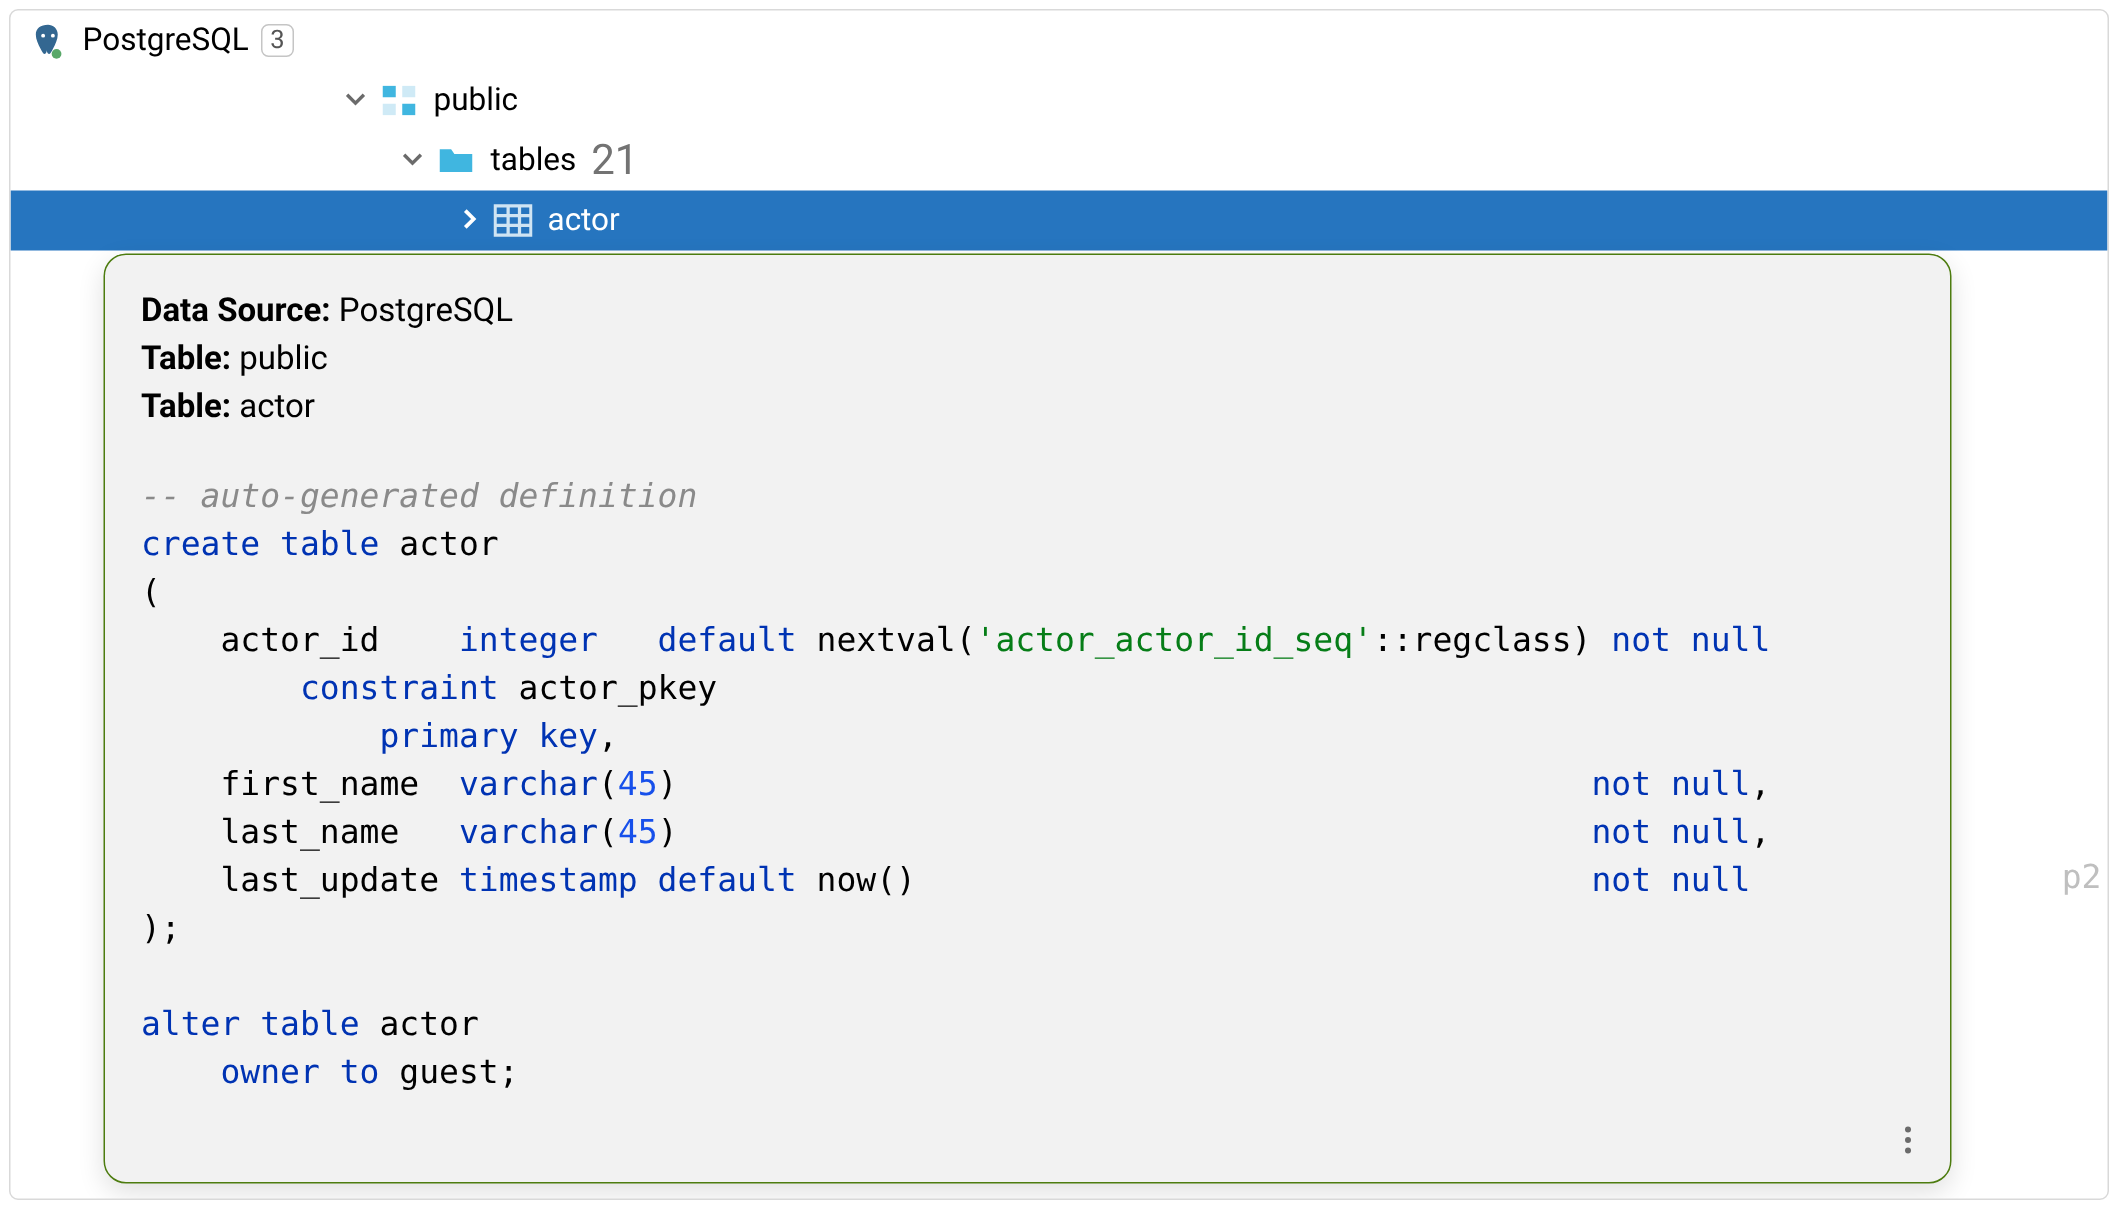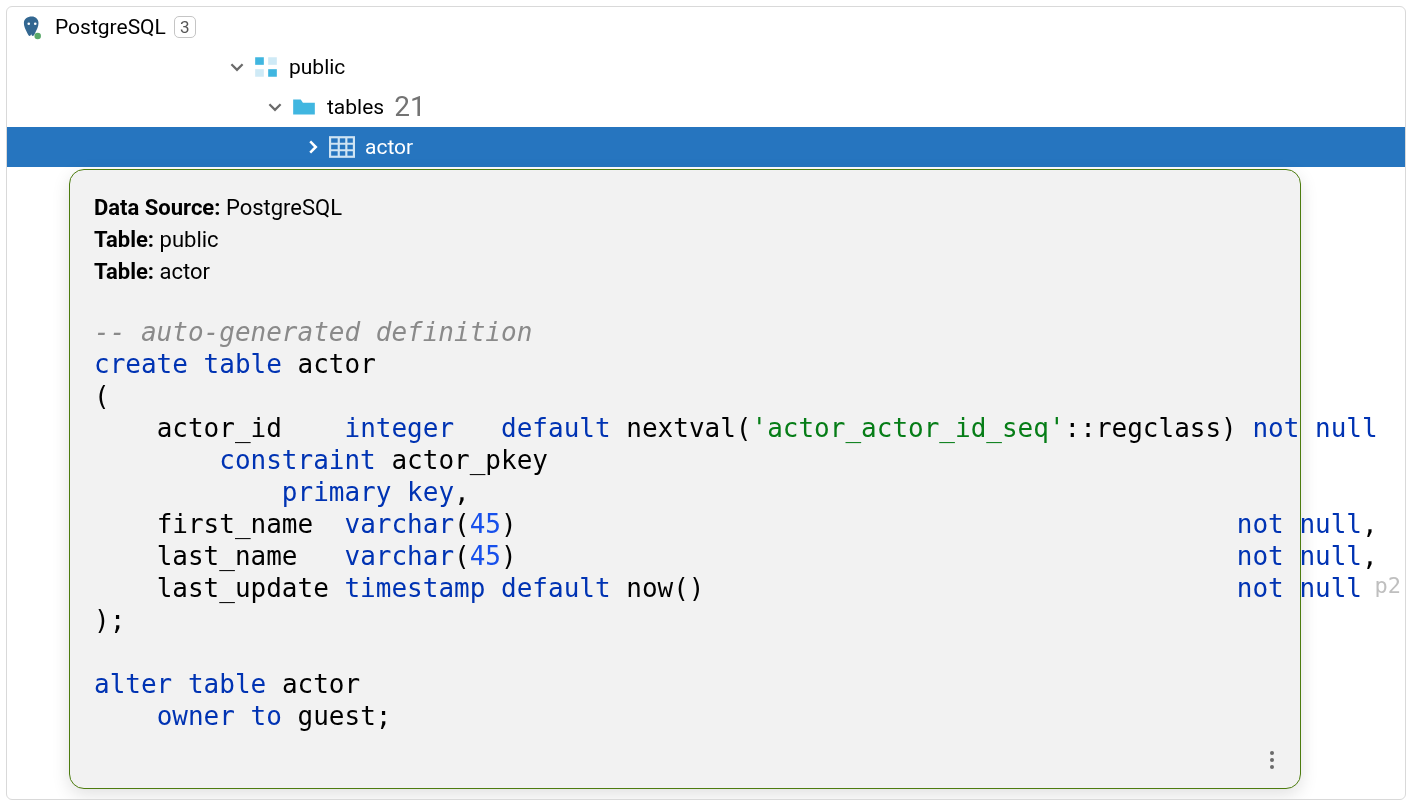--- a/index.html
+++ b/index.html
@@ -46,21 +46,21 @@
     background:#f2f2f2;
     border:1px solid #4d7c0f;
     border-radius:15px;
     box-shadow: 0 6px 18px rgba(0,0,0,.12);
     padding: 22px 24px;
   }
   .meta { font-size:22px; line-height:32px; margin-bottom: 28px; }
   .meta b { font-weight:700; }
   .code {
     font-family: "SF Mono", ui-monospace, Menlo, Consolas, monospace;
-    font-size:26px; line-height:32px;
+    font-size:22px; line-height:32px;
     white-space: pre;
     color:#000;
   }
   .c-comment { color:#8a8a8a; font-style:italic; }
   .c-kw { color:#0033b3; }
   .c-num { color:#1750eb; }
   .c-str { color:#067d17; }
   .kebab {
     position:absolute; right:16px; bottom:16px;
     width:24px; height:24px; display:flex; flex-direction:column;

